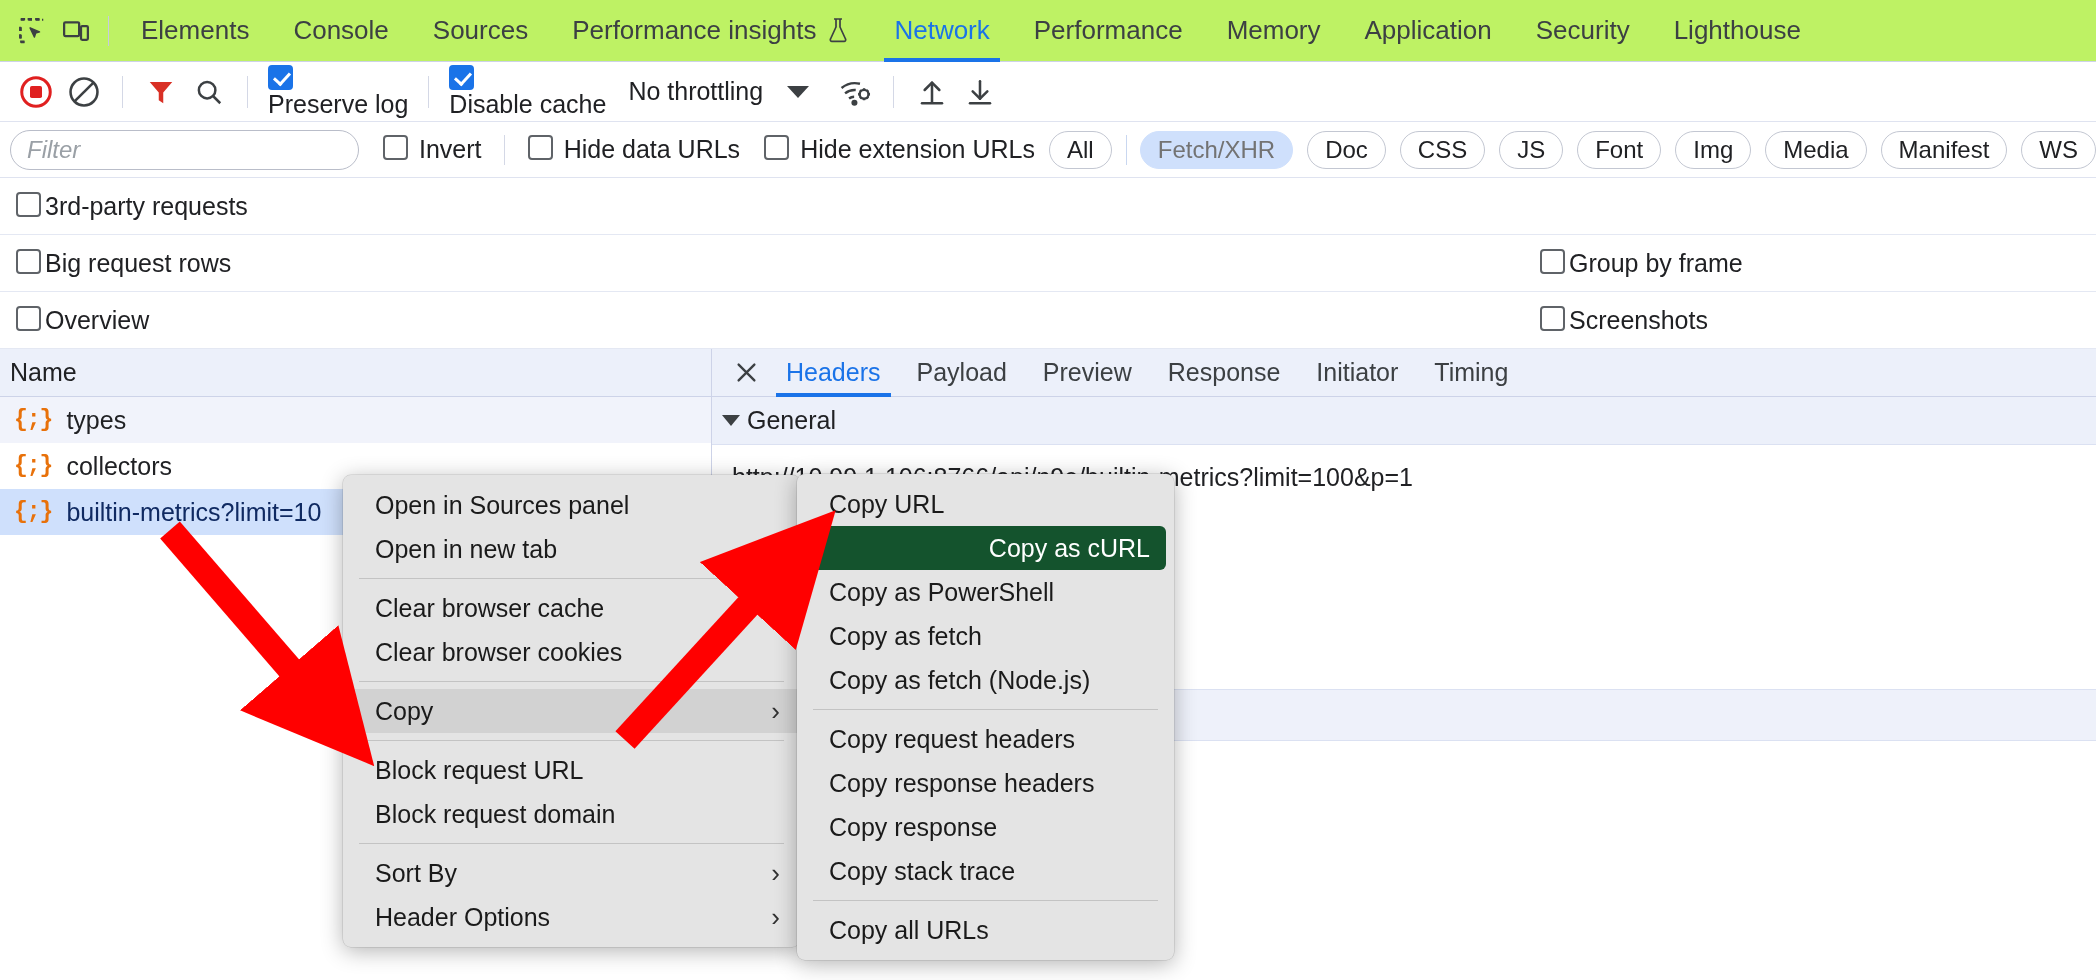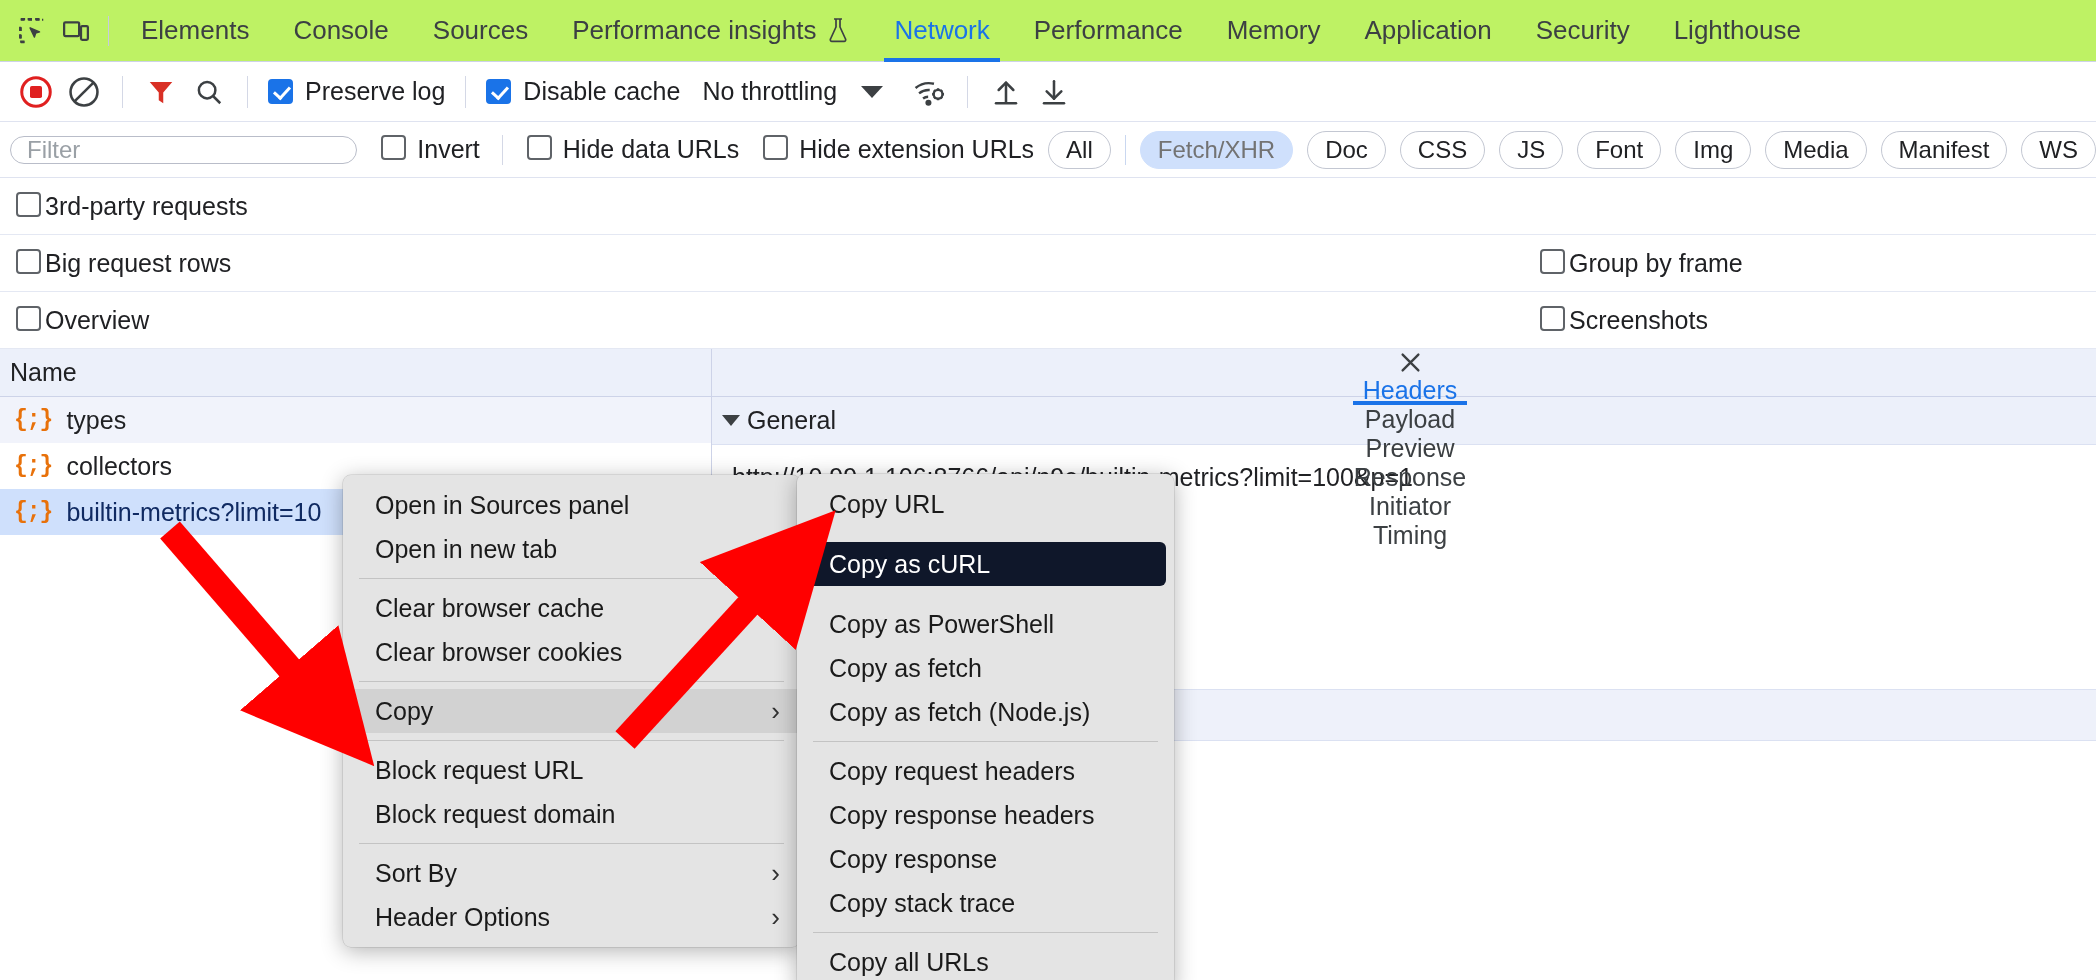--- a/index.html
+++ b/index.html
@@ -58,23 +58,24 @@
     background: #ffffff;
     border-bottom: 1px solid #dfe3f0;
     padding-left: 12px;
   }
   .tool-sep { width: 1px; height: 32px; background: #d4d8e6; margin: 0 14px; }
   .tool-btn {
     width: 48px; height: 48px;
     display: flex; align-items: center; justify-content: center;
   }
   .chk-wrap {
-    display: flex; align-items: center; gap: 12px;
+    display: flex; align-items: flex-start; 
     font-size: 25px; color: #202124; white-space: nowrap;
     padding: 0 6px;
+    flex-direction: column;
   }
   .chk {
     width: 25px; height: 25px;
     border: 2.5px solid #5f6368;
     border-radius: 4px;
     background: #fff;
     flex: none;
     position: relative;
   }
   .chk.checked {
@@ -104,28 +105,29 @@
   
   .filter-row {
     display: flex;
     align-items: center;
     height: 56px;
     background: #ffffff;
     border-bottom: 1px solid #dfe3f0;
     padding-left: 10px;
   }
   .filter-input {
-    width: 355px; height: 28px;
+    width: 355px; height: 40px;
     border: 1px solid #b9bdc9;
     border-radius: 20px;
     padding: 0 16px;
     font-size: 24px;
     color: #202124;
     outline: none;
     background: #fff;
+    font-style: italic;
   }
   .filter-input::placeholder { color: #9aa0a6; }
   .filter-chk {
     display: flex; align-items: flex-start; gap: 11px;
     font-size: 25px; color: #202124; white-space: nowrap;
     margin-left: 24px;
   }
   .filter-sep { width: 1px; height: 30px; background: #d4d8e6; margin-left: 22px; }
   .type-chip {
     height: 38px;
@@ -206,21 +208,20 @@
     background: #fff;
     position: relative;
     overflow: hidden;
   }
   .detail-tabs {
     height: 48px;
     background: #ecf0fa;
     border-bottom: 1px solid #cdd3e8;
     display: flex; align-items: center;
     padding-left: 12px;
-    flex-direction: column;
   }
   .close-x {
     width: 44px; height: 44px;
     display: flex; align-items: center; justify-content: center;
     color: #3c4043;
     font-size: 29px;
   }
   .d-tab {
     height: 48px;
     padding: 0 18px;
@@ -292,25 +293,26 @@
   .ctx-sub  { left: 797px; top: 474px; width: 377px; }
   .ctx-item {
     height: 44px;
     display: flex; align-items: center;
     padding: 0 16px 0 32px;
     white-space: nowrap;
     position: relative;
   }
   .ctx-item.hover { background: #d2d2d2; }
   .ctx-item.sel {
-    background: #0f172a;
+    background: #14532d;
     color: #ffffff;
-    margin: 16px 8px;
+    margin: 0 8px;
     border-radius: 6px;
     padding-left: 24px;
+    justify-content: flex-end;
   }
   .ctx-sep {
     height: 1px; background: #c3c3c3; margin: 7px 16px;
   }
   .ctx-arrow {
     position: absolute; right: 20px;
     font-size: 26px; color: #303030; line-height: 1;
   }
 
   

